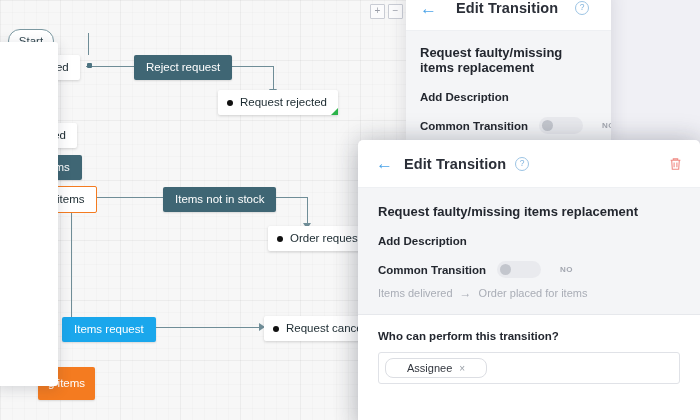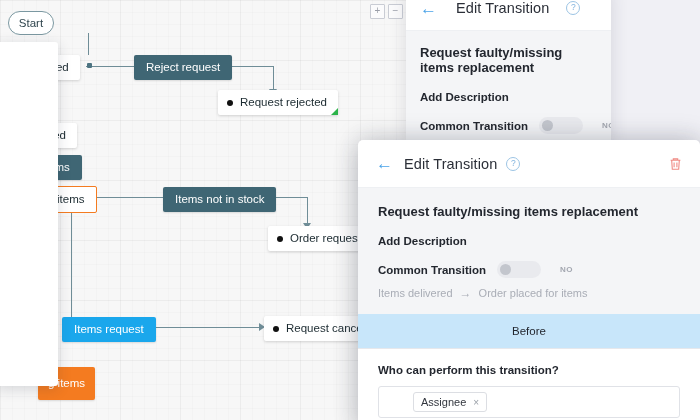--- a/index.html
+++ b/index.html
@@ -18,21 +18,21 @@
       linear-gradient(to bottom, rgba(0,0,0,0.028) 1px, transparent 1px),
       linear-gradient(to right, rgba(0,0,0,0.015) 1px, transparent 1px),
       linear-gradient(to bottom, rgba(0,0,0,0.015) 1px, transparent 1px);
     background-size:60px 60px,60px 60px,12px 12px,12px 12px;
   }
 
   
   .node{position:absolute;box-sizing:border-box;white-space:nowrap;}
 
   .start-node{
-    left:8px;top:11px;width:46px;height:24px;border-radius:12px;
+    left:8px;top:29px;width:46px;height:24px;border-radius:12px;
     background:#ffffff;border:1.4px solid #7b98a1;
     color:#31464e;font-size:11.5px;line-height:22px;text-align:center;
   }
 
   .trans{
     background:#3f6674;color:#ffffff;font-size:11.5px;
     padding:6px 12px;border-radius:2px;line-height:13px;
     box-shadow:0 1px 2px rgba(0,0,0,.12);
   }
   .trans.blue{background:#1aa7ec;}
@@ -99,21 +99,21 @@
     position:absolute;left:358px;top:140px;width:342px;height:288px;
     background:#ffffff;border-radius:5px;
     box-shadow:0 -2px 26px rgba(40,44,63,.18), 0 6px 26px rgba(40,44,63,.20);
     overflow:hidden;
   }
   .pf-head{
     height:47px;display:flex;align-items:center;padding:0 18px;
     border-bottom:1px solid #eef0f3;position:relative;
   }
   .back-arrow{color:#4aa3e8;font-size:17px;line-height:1;margin-right:11px;cursor:pointer;}
-  .pf-title{font-size:14.5px;color:#2b2f38;font-weight:400;letter-spacing:.1px;}
+  .pf-title{font-size:14.5px;color:#2b2f38;font-weight:700;letter-spacing:.1px;}
   .help-i{
     margin-left:9px;width:12px;height:12px;border:1px solid #9cc4e4;border-radius:50%;
     color:#7fb2dd;font-size:8.5px;line-height:11px;text-align:center;cursor:pointer;
   }
   .trash{
     position:absolute;right:18px;top:50%;transform:translateY(-50%);
     color:#f08a84;cursor:pointer;line-height:0;
   }
 
   .pf-body{background:#f4f5f7;padding:16px 20px 14px;}
@@ -140,21 +140,21 @@
   .pf-tab.active{background:#c8e6fa;color:#23272f;}
 
   .pf-sect{padding:15px 20px 0;}
   .pf-q{font-size:11.5px;color:#23272f;font-weight:600;margin:0 0 10px;}
   .pf-field{
     border:1px solid #e0e2e7;border-radius:3px;height:30px;
     display:flex;align-items:center;padding:0 6px;background:#fff;
   }
   .chip{
     display:flex;align-items:center;gap:7px;border:1px solid #dcdee3;
-    border-radius:3px;padding:3px 7px;background:#fff;margin-left:28px;
+    border-radius:8px;padding:3px 21px;background:#fff;
   }
   .chip .ctext{font-size:11px;color:#32363e;}
   .chip .cx{font-size:10px;color:#9aa0a8;cursor:pointer;}
 
   
   #gutter{position:absolute;left:610px;top:0;width:90px;height:150px;background:#f0f0f5;}
 </style>
 </head>
 <body>
 
@@ -301,21 +301,20 @@
       </span>
     </div>
     <div class="pf-flow">
       <span>Items delivered</span>
       <span class="fa">→</span>
       <span>Order placed for items</span>
     </div>
   </div>
 
   <div class="pf-tabs">
-    <div class="pf-tab active">Before</div>
   </div>
 
   <div class="pf-sect">
     <div class="pf-q">Who can perform this transition?</div>
     <div class="pf-field">
       <span class="chip">
         <span class="ctext">Assignee</span>
         <span class="cx">×</span>
       </span>
     </div>

